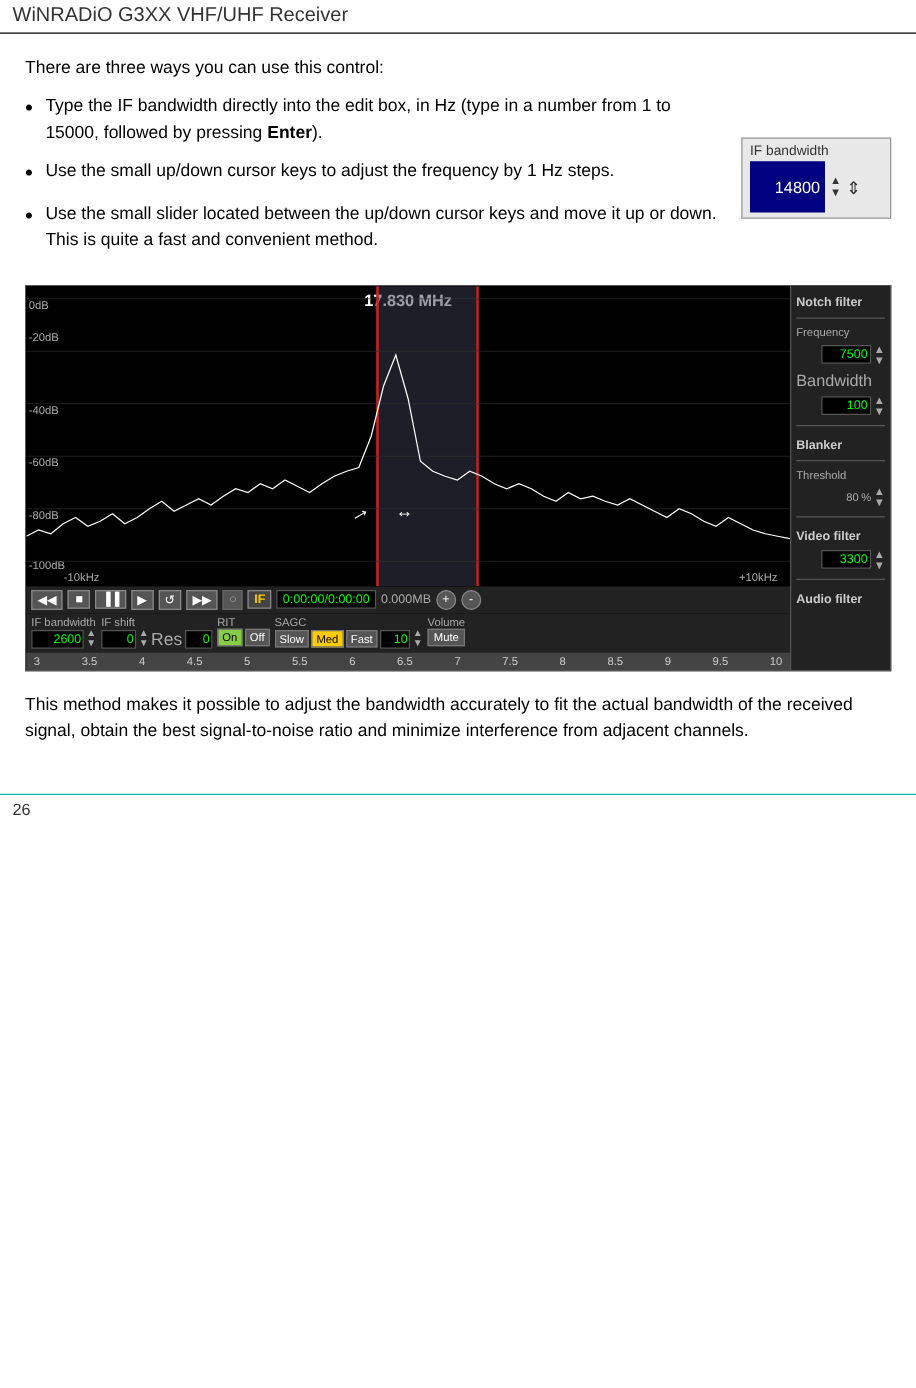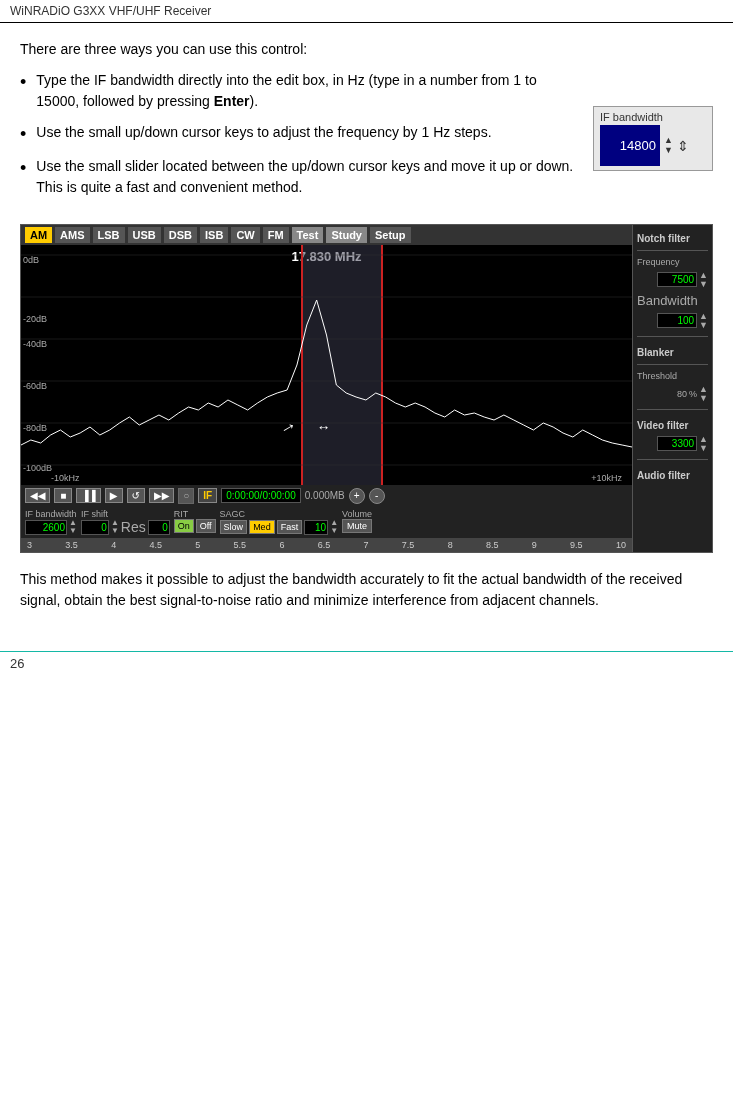--- a/index.html
+++ b/index.html
@@ -7,21 +7,21 @@
       font-family: Arial, sans-serif;
       font-size: 14px;
       background: #fff;
       color: #000;
       width: 733px;
       min-height: 1110px;
     }
     .header {
       border-bottom: 1px solid #000;
       padding: 4px 10px;
-      font-size: 12px;
+      font-size: 16px;
       color: #333;
       background: #fff;
     }
     .content {
       padding: 16px 20px 20px 20px;
     }
     .intro-text {
       margin-bottom: 10px;
       line-height: 1.5;
     }
@@ -393,39 +393,26 @@
         </div>
         <div class="slider-arrows">⇕</div>
       </div>
     </div>
   </div>
 
 
   <div class="spectrum-container">
     <div class="spectrum-main">
 
-      <div class="spectrum-toolbar">
-        <button class="mode-btn active">AM</button>
-        <button class="mode-btn">AMS</button>
-        <button class="mode-btn">LSB</button>
-        <button class="mode-btn">USB</button>
-        <button class="mode-btn">DSB</button>
-        <button class="mode-btn">ISB</button>
-        <button class="mode-btn">CW</button>
-        <button class="mode-btn">FM</button>
-        <button class="mode-btn test">Test</button>
-        <button class="mode-btn study">Study</button>
-        <button class="mode-btn setup">Setup</button>
-      </div>
 
       <div class="spectrum-plot">
         <span class="freq-display">17.830 MHz</span>
 
         <span class="db-label" style="top:10px">0dB</span>
-        <span class="db-label" style="top:69px">-20dB</span>
+        <span class="db-label" style="top:36px">-20dB</span>
         <span class="db-label" style="top:94px">-40dB</span>
         <span class="db-label" style="top:136px">-60dB</span>
         <span class="db-label" style="top:178px">-80dB</span>
         <span class="db-label" style="top:218px">-100dB</span>
 
         <div class="shaded-if" style="left:280px; width:80px;"></div>
 
         <div class="red-line" style="left:280px; background:#cc2222;"></div>
         <div class="red-line" style="left:360px; background:#cc2222;"></div>
 

